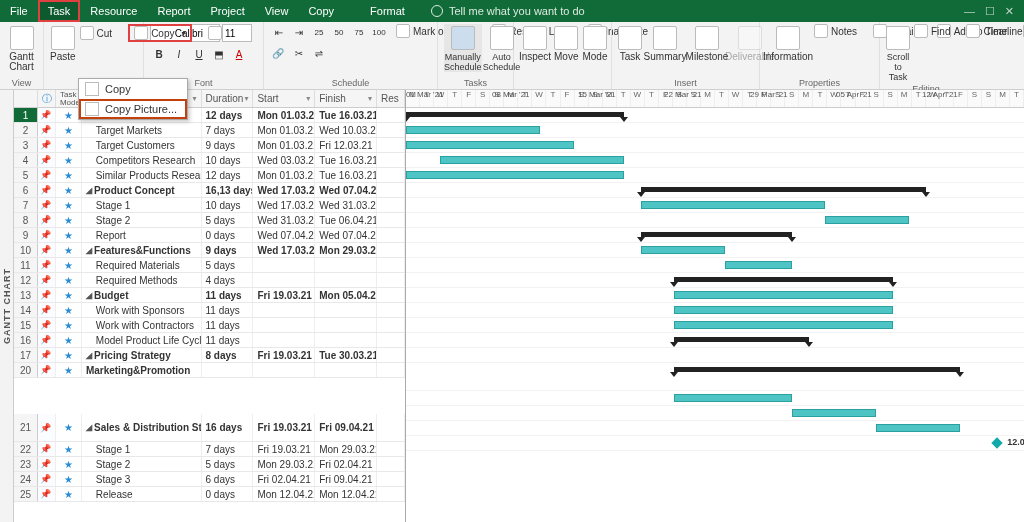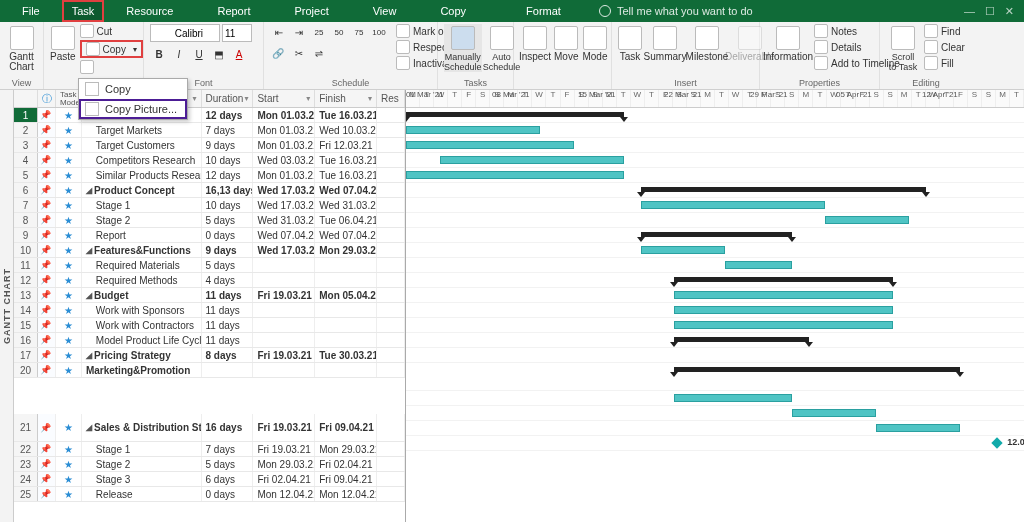--- a/index.html
+++ b/index.html
@@ -1,49 +1,49 @@
 <!DOCTYPE html>
 <html><head>
 <meta charset="utf-8">
 <style>
 * { box-sizing: border-box; margin: 0; padding: 0; font-family: "Segoe UI", Arial, sans-serif; }
 body { width: 1024px; height: 522px; overflow: hidden; background: #fff; font-size: 11px; color: #333; }
 
 
 .menubar { background: #106b38; color: #fff; height: 22px; display: flex; align-items: center; font-size: 11px; }
-.menubar .item { padding: 0 22px; height: 22px; line-height: 22px; cursor: pointer; }
+.menubar .item { padding: 0 10px; height: 22px; line-height: 22px; cursor: pointer; }
 .menubar .item.active { background: #0d5a2f; border: 2px solid #e04040; padding: 0 8px; line-height: 18px; }
 .menubar .spacer { width: 16px; }
 .menubar .tell { opacity: .85; display: flex; align-items: center; gap: 6px; }
 .menubar .bulb { width: 12px; height: 12px; border: 1px solid #fff; border-radius: 50%; display: inline-block; }
 .menubar .right { margin-left: auto; display: flex; gap: 10px; padding-right: 10px; }
 .menubar .right span { opacity: .7; cursor: pointer; }
 
 
 .ribbon { display: flex; border-bottom: 1px solid #cfcfcf; height: 68px; background: #f3f3f3; font-size: 10px; }
 .group { border-right: 1px solid #e0e0e0; padding: 2px 6px 0 6px; display: flex; flex-direction: column; justify-content: space-between; }
 .group .glabel { text-align: center; color: #666; font-size: 9px; padding: 2px 0 1px 0; }
 .group .body { display: flex; gap: 4px; align-items: flex-start; }
 .vbtn { display: flex; flex-direction: column; align-items: center; justify-content: flex-start; width: 44px; cursor: pointer; padding-top: 2px; }
 .vbtn .ico { width: 24px; height: 24px; border: 1px solid #bbb; background: #fff; border-radius: 2px; margin-bottom: 2px; }
 .vbtn .txt { text-align: center; line-height: 10px; }
-.minis { display: flex; flex-direction: column; gap: 2px; }
+.minis { display: flex; flex-direction: row; gap: 16px; }
 .mini { display: flex; align-items: center; gap: 3px; cursor: pointer; white-space: nowrap; }
 .mini .mi { width: 14px; height: 14px; border: 1px solid #bbb; background: #fff; border-radius: 2px; display: inline-block; }
 .hl { border: 2px solid #e04040 !important; }
 .fontbox { display: flex; flex-direction: column; gap: 3px; }
 .fontrow { display: flex; gap: 2px; }
 .fontrow select, .fontrow input { font-size: 10px; height: 18px; border: 1px solid #bbb; background: #fff; }
 .fbtn { width: 18px; height: 18px; border: 1px solid transparent; text-align: center; line-height: 16px; cursor: pointer; }
 .shade { background: #e6e6e6; }
 
 
 .copydrop { position: absolute; left: 78px; top: 78px; background: #fff; border: 1px solid #aaa; box-shadow: 2px 2px 4px rgba(0,0,0,.2); font-size: 11px; z-index: 50; }
 .copydrop .ditem { padding: 3px 10px 3px 6px; display: flex; align-items: center; gap: 6px; cursor: pointer; white-space: nowrap; }
-.copydrop .ditem.hl2 { border: 2px solid #4c1d95; padding: 1px 8px 1px 4px; }
+.copydrop .ditem.hl2 { border: 2px solid #c2410c; padding: 1px 8px 1px 4px; }
 .copydrop .ditem .mi { width: 14px; height: 14px; border: 1px solid #bbb; background: #fff; }
 
 
 .main { display: flex; height: 432px; position: relative; }
 .sidelabel { width: 14px; background: #f3f3f3; border-right: 1px solid #ccc; display: flex; align-items: center; justify-content: center; }
 .sidelabel span { writing-mode: vertical-rl; transform: rotate(180deg); font-size: 9px; font-weight: bold; color: #555; letter-spacing: 1px; }
 
 
 .table { width: 392px; border-right: 1px solid #aaa; overflow: hidden; }
 .thead { display: flex; height: 18px; border-bottom: 1px solid #ccc; background: #f5f5f5; font-size: 10px; color: #555; }

